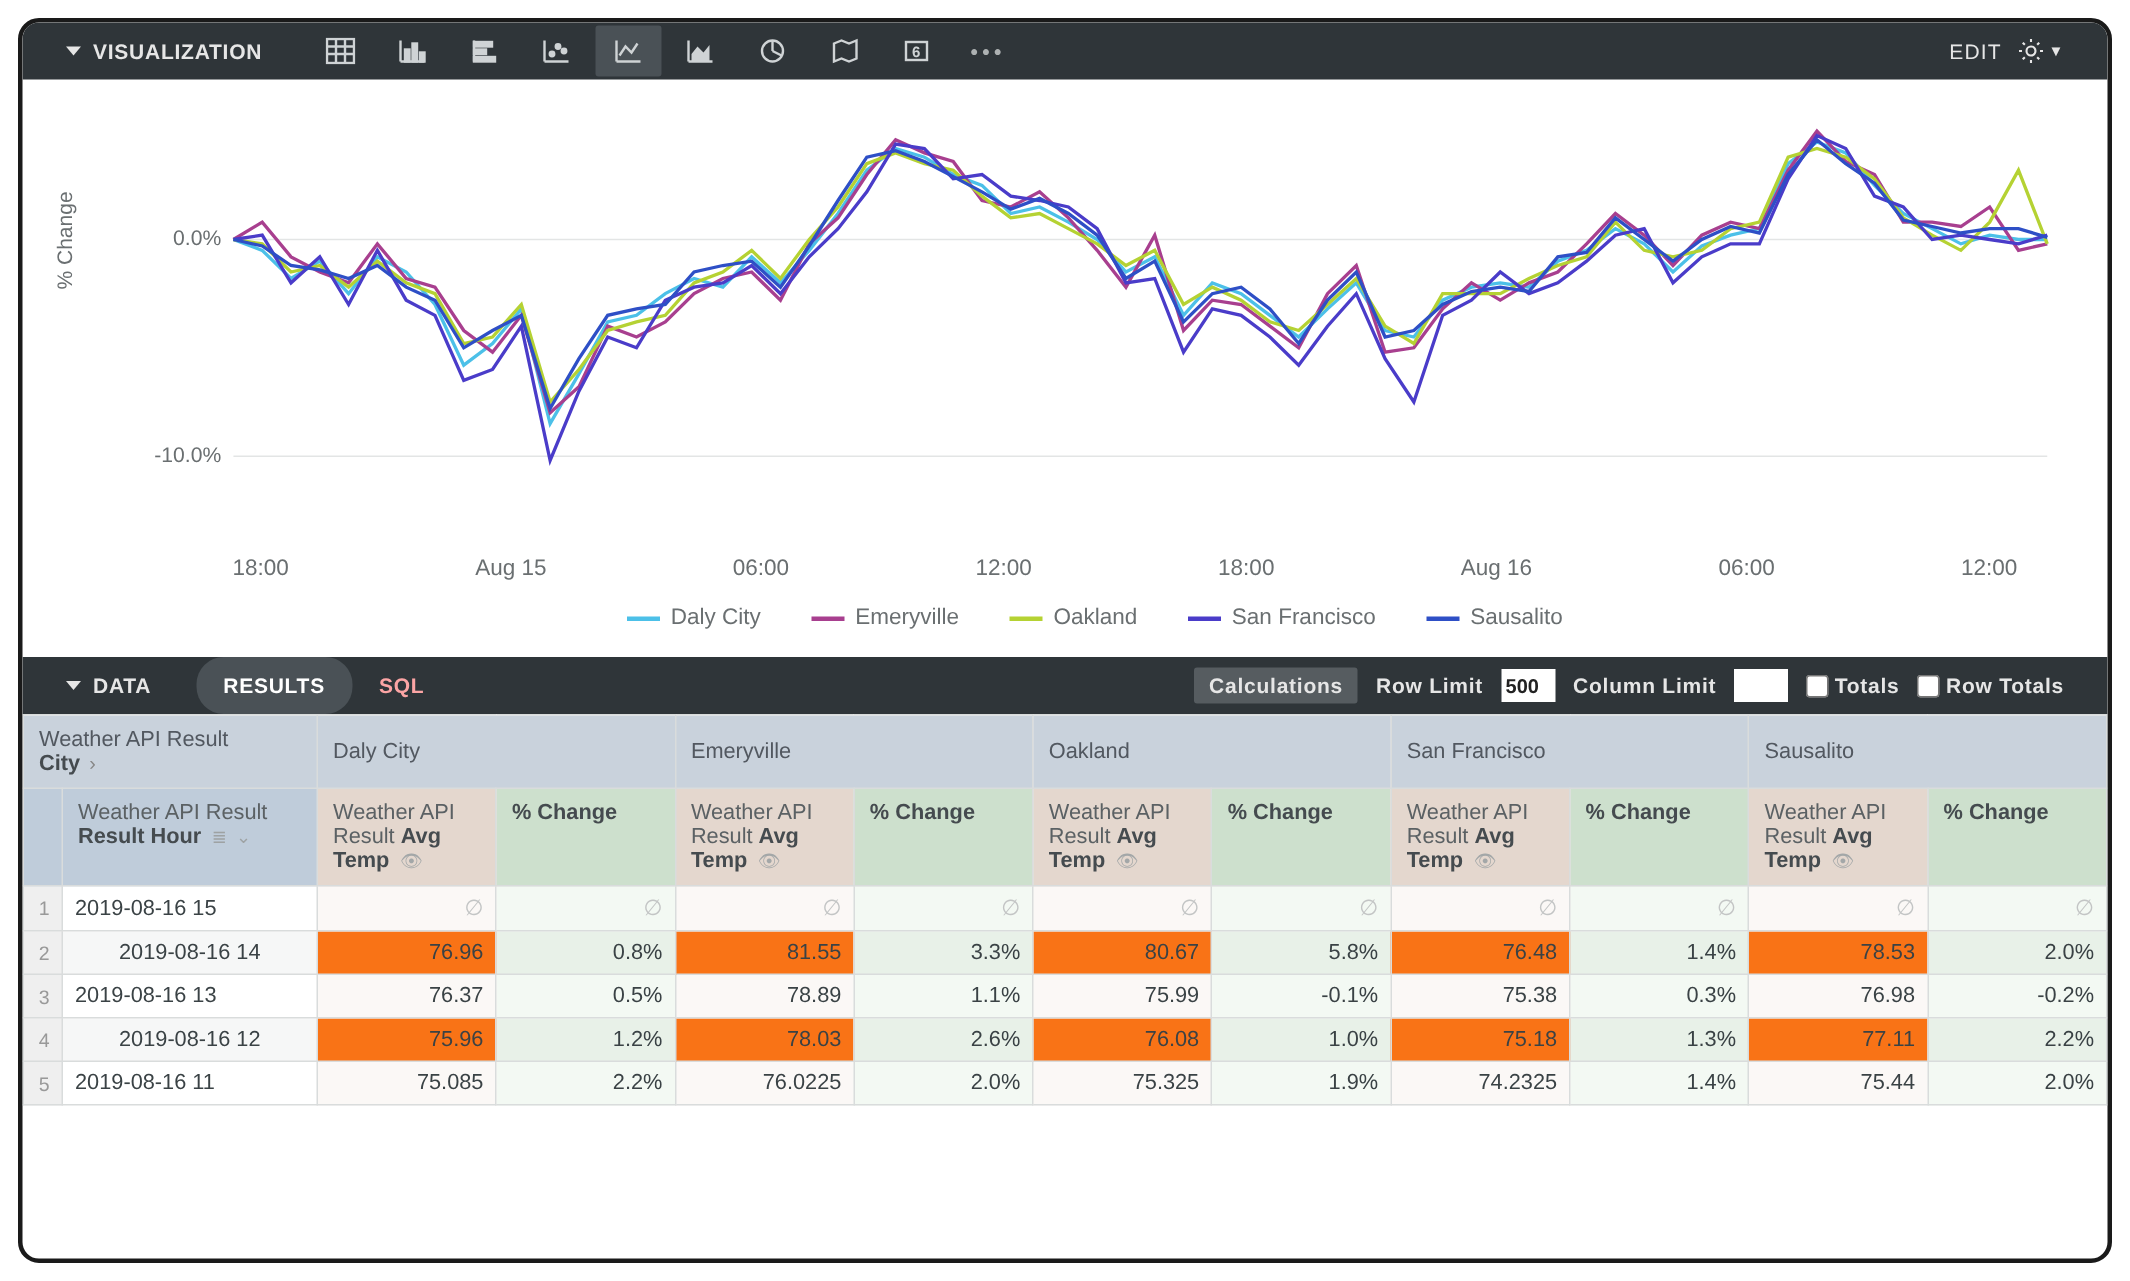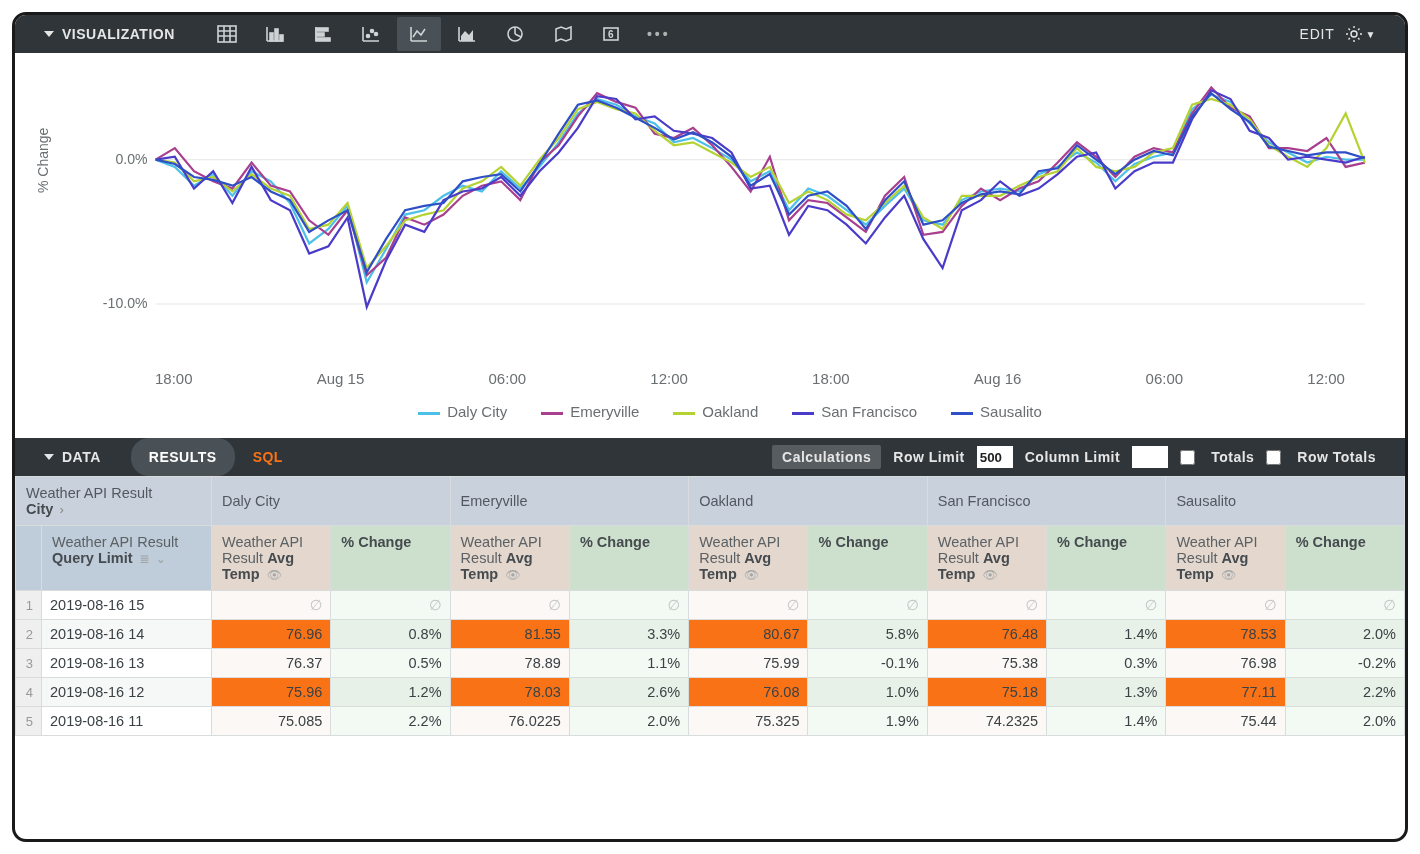--- a/index.html
+++ b/index.html
@@ -63,45 +63,45 @@
   color:#6a6f71;
   font-size:14px;
 }
 svg.chart { width:100%; height:300px; }
 .x-ticks, .legend { display:flex; color:#6a6f71; font-size:15px;}
 .x-ticks { justify-content:space-between; padding:4px 40px 0 80px;}
 .legend { justify-content:center; gap:34px; margin-top:16px;}
 .legend .swatch { width:22px;height:3px;display:inline-block;margin-right:7px;vertical-align:middle;}
 
 .bar.data-bar { gap:0;}
-.tab { padding:0 18px; height:38px; display:flex;align-items:center; color:#f97316;}
+.tab { padding:0 18px; height:38px; display:flex;align-items:center; color:#fca5a5;}
 .tab.active { background:#4a5156; color:#fff;}
 .data-controls { display:flex;align-items:center;gap:12px;}
 .calc-btn { background:#565c60; padding:4px 10px; border-radius:2px; font-weight:700;}
 .lim-lbl{font-weight:700;}
 .lim-input { width:36px; height:22px; background:#fff; color:#222; font-weight:700; text-align:left;padding:0 3px; border:none;}
-.chk { display:flex;align-items:center;gap:16px;font-weight:700;}
+.chk { display:flex;align-items:center;gap:4px;font-weight:700;}
 .chk input{width:15px;height:15px;}
 
 .table-wrap { flex:1; overflow:auto;}
 table { border-collapse:collapse; width:100%; table-layout:fixed;}
 table td, table th { border:1px solid #d9dcdc; padding:6px 8px; font-size:14.5px;}
 .pivot-head-row td { background:#c9d2dc; color:#525860; font-weight:400; padding:8px 10px;}
 .idx-head { background:#c9d2dc; color:#525860;}
 .idx-head .chev{color:#888;font-size:13px;margin-left:2px;}
 .sub-head td { vertical-align:top; padding:8px 10px; color:#5b6164;}
 .dim-head { background:#bfccda;}
 .meas-head { background:#e4d7ce;}
 .calc-head { background:#cde0cd;}
 .hdr-strong { font-weight:700; color:#454b4f;}
 .rownum { background:#efefef; color:#999; text-align:right; width:26px; font-size:13px;}
 .dim-cell { background:#fff; text-align:left;}
 .meas-cell { background:#fbf8f6; text-align:right;}
 .calc-cell { background:#f3f9f3; text-align:right;}
-tr.even .dim-cell{background:#f6f7f7;}
+tr.even .dim-cell{background:#f6f7f7;text-align:center;}
 tr.even .meas-cell{background:#f97316;}
 tr.even .calc-cell{background:#e8f1e8;}
 .null-sym { color:#c3c5c5; text-align:right;}
 .eye {display:inline-block;font-size:12px;color:#a3a7a8;margin-left:3px;}
 .mini-icon{font-size:12px;color:#9ea2a3;margin:0 3px;}
 .dots{letter-spacing:3px;color:#adb1b2;}
 </style>
 </head>
 <body>
 
@@ -268,21 +268,21 @@
           <tr class="pivot-head-row">
             <td colspan="2" class="idx-head">Weather API Result<br><span class="hdr-strong">City</span> <span class="chev">›</span></td>
             <td colspan="2">Daly City</td>
             <td colspan="2">Emeryville</td>
             <td colspan="2">Oakland</td>
             <td colspan="2">San Francisco</td>
             <td colspan="2">Sausalito</td>
           </tr>
           <tr class="sub-head">
             <td class="dim-head"></td>
-            <td class="dim-head">Weather API Result <span class="hdr-strong">Query Limit</span> <span class="mini-icon">≣</span><span class="mini-icon">⌄</span></td>
+            <td class="dim-head">Weather API Result <span class="hdr-strong">Result Hour</span> <span class="mini-icon">≣</span><span class="mini-icon">⌄</span></td>
             <td class="meas-head">Weather API Result <span class="hdr-strong">Avg Temp</span> <span class="eye">👁</span></td>
             <td class="calc-head"><span class="hdr-strong">% Change</span></td>
             <td class="meas-head">Weather API Result <span class="hdr-strong">Avg Temp</span> <span class="eye">👁</span></td>
             <td class="calc-head"><span class="hdr-strong">% Change</span></td>
             <td class="meas-head">Weather API Result <span class="hdr-strong">Avg Temp</span> <span class="eye">👁</span></td>
             <td class="calc-head"><span class="hdr-strong">% Change</span></td>
             <td class="meas-head">Weather API Result <span class="hdr-strong">Avg Temp</span> <span class="eye">👁</span></td>
             <td class="calc-head"><span class="hdr-strong">% Change</span></td>
             <td class="meas-head">Weather API Result <span class="hdr-strong">Avg Temp</span> <span class="eye">👁</span></td>
             <td class="calc-head"><span class="hdr-strong">% Change</span></td>

